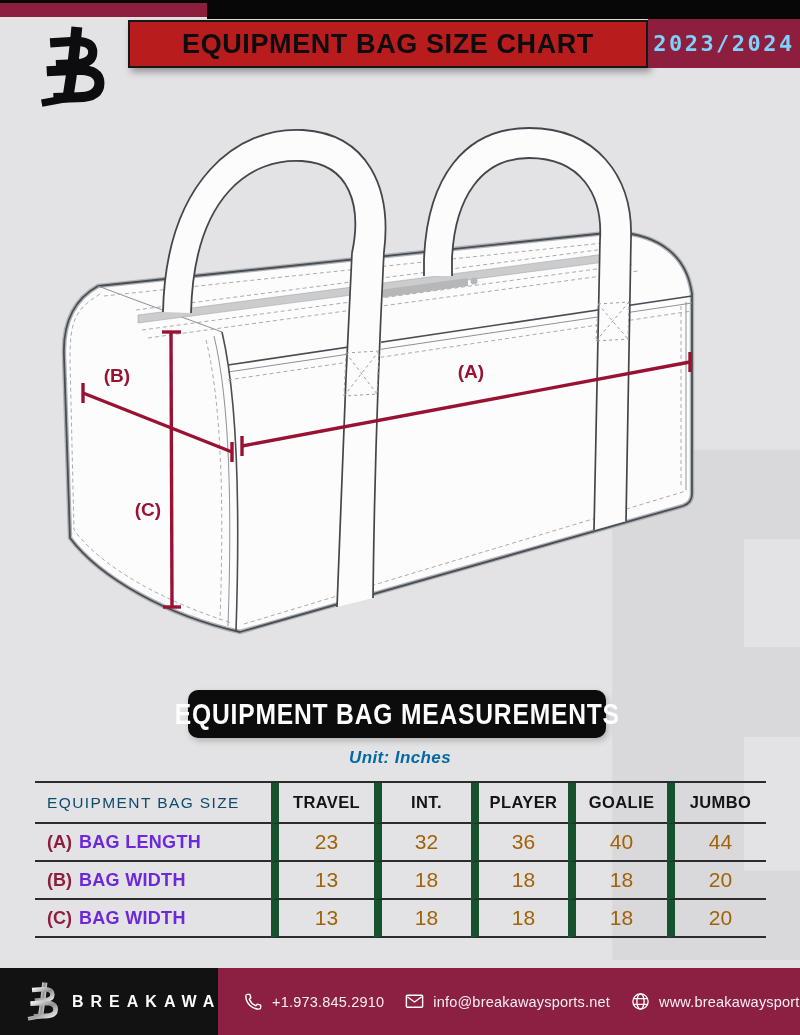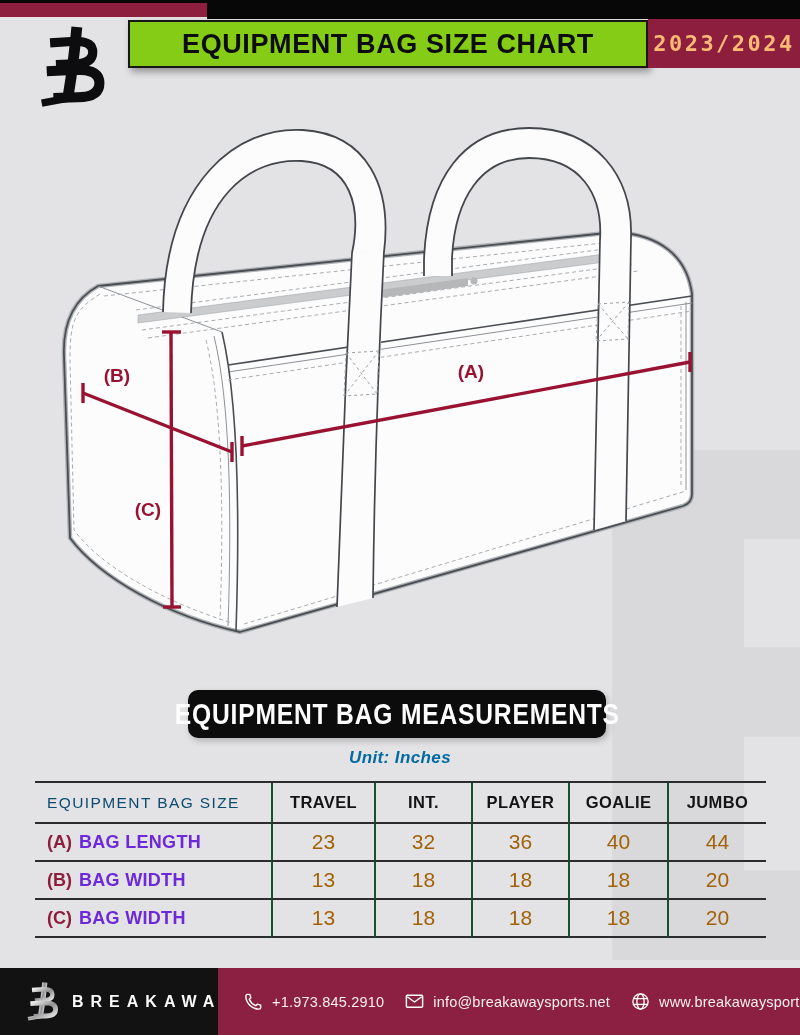--- a/index.html
+++ b/index.html
@@ -5,45 +5,45 @@
   html,body{margin:0;padding:0;background:#bbb;}
   .page{position:relative;width:800px;height:1035px;background:#e3e3e5;overflow:hidden;
         font-family:"Liberation Sans",sans-serif;margin:0 auto;}
   
   .watermark{position:absolute;left:548px;top:368px;font-size:700px;line-height:1;
              font-weight:bold;font-family:"DejaVu Sans",sans-serif;color:#d9d9db;z-index:0;user-select:none;}
   
   .top-black-left{position:absolute;left:0;top:0;width:207px;height:4px;background:#070708;z-index:3;}
   .top-black{position:absolute;left:207px;top:0;width:593px;height:19px;background:#070708;z-index:3;}
   .top-maroon{position:absolute;left:0;top:3px;width:207px;height:14px;background:#8e1e3e;z-index:3;}
-  .title-box{position:absolute;left:128px;top:20px;width:520px;height:48px;background:#84cc16;
+  .title-box{position:absolute;left:128px;top:20px;width:520px;height:48px;background:#b91c1c;
              border:2px solid #17171a;box-sizing:border-box;display:flex;align-items:center;justify-content:center;
              z-index:4;box-shadow:3px 4px 7px rgba(0,0,0,.35);}
   .title-box span{font-size:27px;font-weight:bold;letter-spacing:.6px;color:#0d0d0f;white-space:nowrap;}
   .season-box{position:absolute;left:648px;top:19px;width:152px;height:49px;background:#8e1e3e;z-index:4;
               display:flex;align-items:center;justify-content:center;}
   .season-box span{font-family:"DejaVu Sans Mono",monospace;font-weight:bold;font-size:22px;
-                   letter-spacing:2.5px;color:#fdba74;white-space:nowrap;}
+                   letter-spacing:2.5px;color:#7dd3fc;white-space:nowrap;}
   .logo-header{position:absolute;left:28px;top:22px;width:86px;height:92px;z-index:4;}
   
   .bag-svg{position:absolute;left:0;top:110px;width:800px;height:580px;z-index:1;}
   
   .banner{position:absolute;left:188px;top:690px;width:418px;height:48px;background:#0c0c0d;border-radius:10px;
           display:flex;align-items:center;justify-content:center;z-index:2;box-shadow:2px 3px 6px rgba(0,0,0,.22);}
   .banner span{display:inline-block;transform:scaleX(.82);font-size:30px;font-weight:bold;
                letter-spacing:1px;color:#fdfdfd;white-space:nowrap;}
   .unit-line{position:absolute;left:0;right:0;top:748px;text-align:center;z-index:2;
              font-style:italic;font-size:17px;font-weight:bold;color:#0369a1;letter-spacing:.4px;}
   
   .size-table{position:absolute;left:35px;top:781px;width:731px;z-index:2;display:grid;
               grid-template-columns:236px 103px 97px 97px 99px 99px;
               grid-template-rows:41px 38px 38px 38px;border-top:2px solid #2c2c2e;}
   .size-table .cell{display:flex;align-items:center;justify-content:center;border-bottom:2px solid #2c2c2e;
                     box-sizing:border-box;}
-  .size-table .vline{border-left:2px solid #14532d;}
+  .size-table .vline{border-left:8px solid #14532d;}
   .size-table .firstcol{justify-content:flex-start;padding-left:12px;}
   .th-size{font-size:15.5px;letter-spacing:1.4px;color:#0c4a6e;}
   .th-col{font-size:16.5px;font-weight:bold;color:#141416;letter-spacing:.4px;}
   .row-key{color:#8e1e3e;font-weight:bold;font-size:18px;margin-right:7px;}
   .row-label{color:#6d28d9;font-size:18px;font-weight:600;letter-spacing:.3px;}
   .cell-val{font-size:21px;color:#a16207;}
   
   .footer{position:absolute;left:0;top:968px;width:800px;height:67px;z-index:5;display:flex;}
   .footer-black{width:218px;height:100%;background:#121213;display:flex;align-items:center;}
   .footer-maroon{flex:1;height:100%;background:#8c2043;display:flex;align-items:center;

